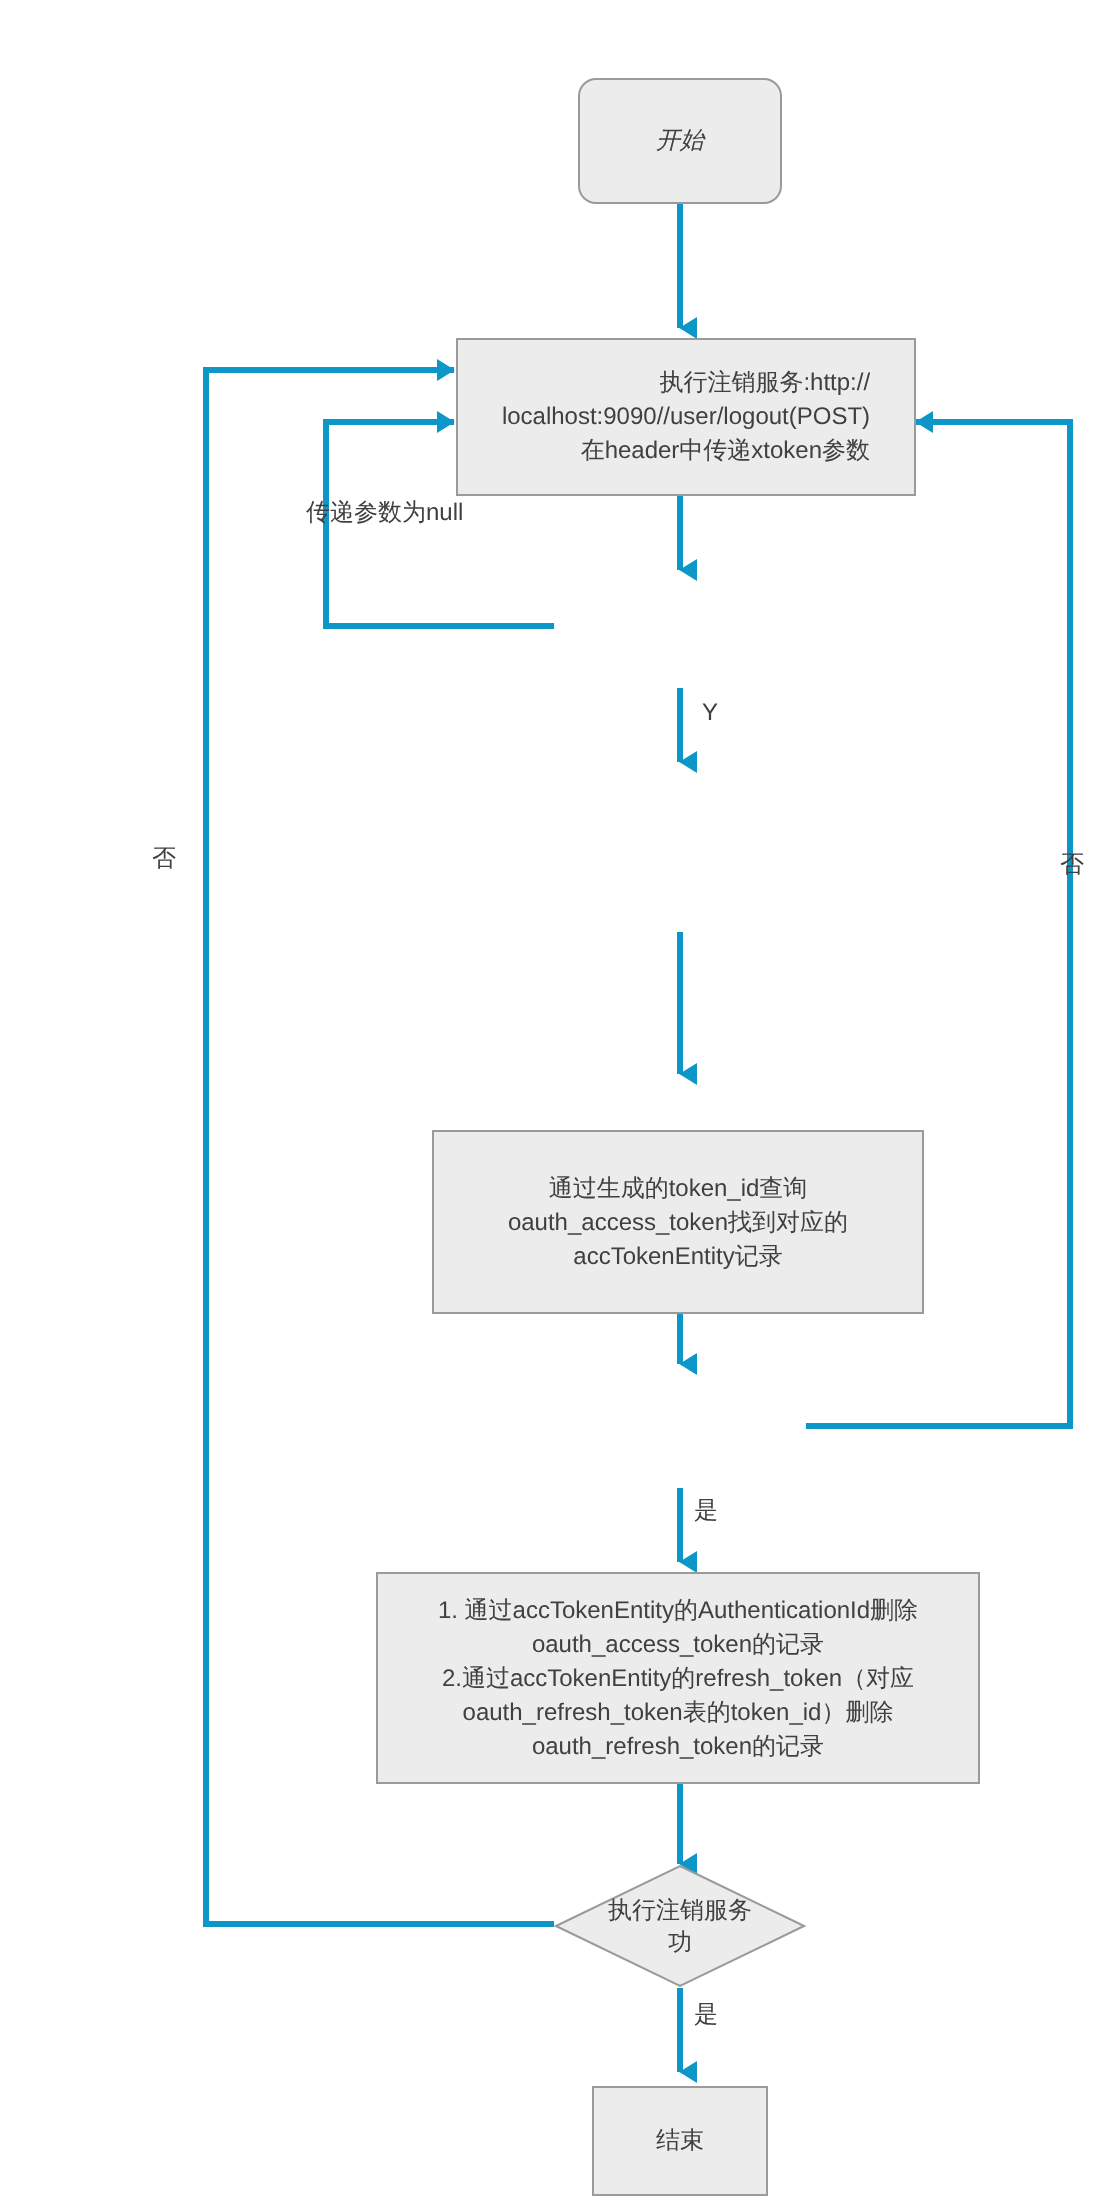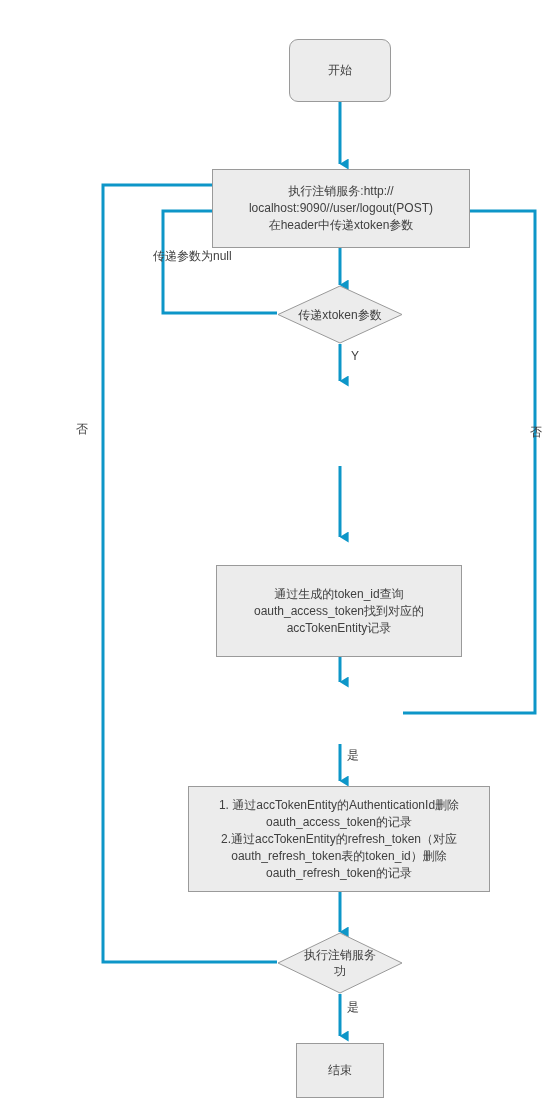--- a/index.html
+++ b/index.html
@@ -35,20 +35,21 @@
     display: flex;
     align-items: center;
     justify-content: center;
     text-align: center;
     font-size: 12px;
     line-height: 17px;
     white-space: pre-line;
   }
   .node.rounded {
     border-radius: 9px;
+    font-style: italic;
   }
   .diamond-wrap {
     position: absolute;
     display: flex;
     align-items: center;
     justify-content: center;
   }
   .diamond-wrap svg.dshape {
     position: absolute;
     left: 0;
@@ -110,30 +111,24 @@
       <path d="M277,313 L163,313 L163,211 L227,211" marker-end="url(#arrowright)"></path>
 
       <path d="M403,713 L535,713 L535,211 L458,211" marker-end="url(#arrowleft)"></path>
 
       <path d="M277,962 L103,962 L103,185 L227,185" marker-end="url(#arrowright)"></path>
     </g>
   </svg>
 
   <div class="node rounded" style="left:289px; top:39px; width:102px; height:63px;">开始</div>
 
-  <div class="node" style="left:212px; top:169px; width:258px; height:79px;">执行注销服务:http://
+  <div class="node" style="left:228px; top:169px; width:230px; height:79px;text-align:right;">执行注销服务:http://
 localhost:9090//user/logout(POST)
 在header中传递xtoken参数</div>
 
-  <div class="diamond-wrap" style="left:277px; top:285px; width:126px; height:59px;">
-    <svg class="dshape" width="126" height="59" viewBox="0 0 126 59">
-      <polygon points="63,1 125,29.5 63,58 1,29.5" fill="#ececec" stroke="#9a9a9a" stroke-width="1"></polygon>
-    </svg>
-    <div class="dtext">传递xtoken参数</div>
-  </div>
 
 
   <div class="node" style="left:216px; top:542px; width:246px; height:92px;margin-top:23px;">通过生成的token_id查询
 oauth_access_token找到对应的
 accTokenEntity记录</div>
 
 
   <div class="node" style="left:188px; top:786px; width:302px; height:106px; font-size:12px; line-height:17px;">1. 通过accTokenEntity的AuthenticationId删除
 oauth_access_token的记录
 2.通过accTokenEntity的refresh_token（对应

